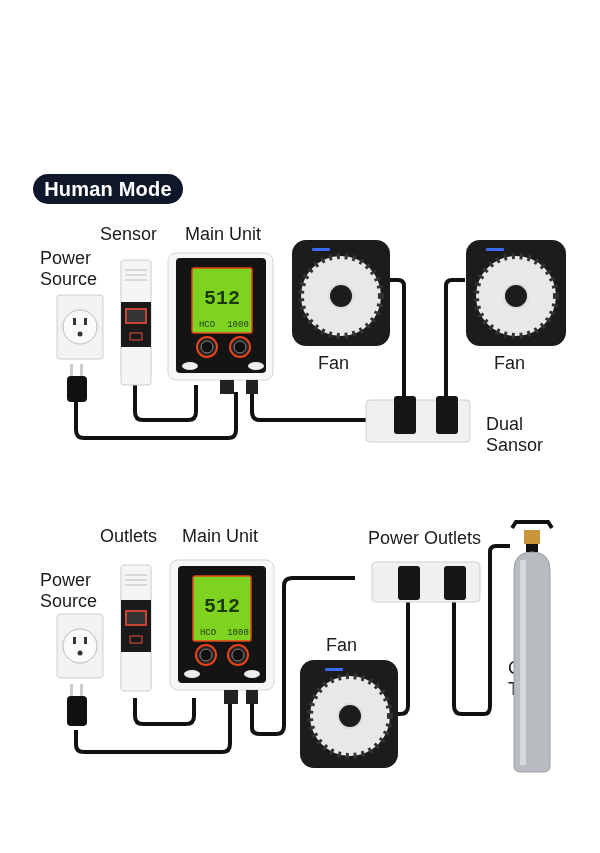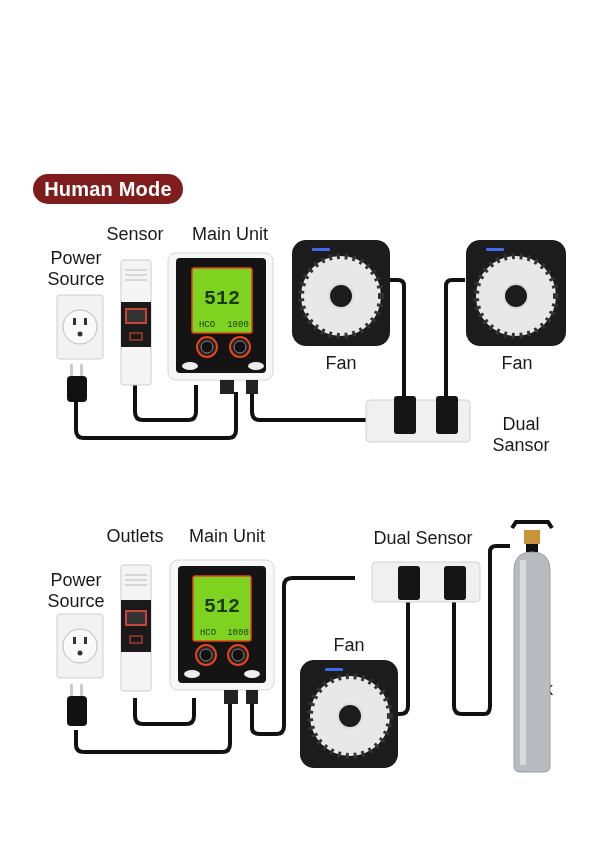--- a/index.html
+++ b/index.html
@@ -1,19 +1,19 @@
 <!DOCTYPE html>
 <html><head>
 <meta charset="utf-8">
 <style>
   html,body{margin:0;padding:0;background:#ffffff;}
   body{width:600px;height:853px;position:relative;overflow:hidden;font-family:"Liberation Sans",sans-serif;color:#1a1a1a;}
   .abs{position:absolute;}
-  .badge{left:33px;top:174px;width:150px;height:30px;border-radius:15px;background:#7f1d1d;color:#fff;font-weight:bold;font-size:20px;line-height:30px;text-align:center;letter-spacing:0.2px;}
-  .lbl{position:absolute;font-size:18px;line-height:21px;color:#1a1a1a;text-align:center;white-space:nowrap;}
+  .badge{left:33px;top:174px;width:150px;height:30px;border-radius:15px;background:#0f172a;color:#fff;font-weight:bold;font-size:20px;line-height:30px;text-align:center;letter-spacing:0.2px;}
+  .lbl{position:absolute;font-size:18px;line-height:21px;color:#1a1a1a;white-space:nowrap;}
   svg{position:absolute;left:0;top:0;}
 </style>
 </head>
 <body>
 
 <div class="abs badge">Human Mode</div>
 
 <div>
   <div class="lbl" style="left:40px;top:248px;width:72px;">
     <div>Power</div>
@@ -103,21 +103,21 @@
   </svg>
 </div>
 
 <div>
   <div class="lbl" style="left:40px;top:570px;width:72px;">
     <div>Power</div>
     <div>Source</div>
   </div>
   <div class="lbl" style="left:100px;top:526px;width:70px;">Outlets</div>
   <div class="lbl" style="left:182px;top:526px;width:90px;">Main Unit</div>
-  <div class="lbl" style="left:368px;top:528px;width:110px;">Dual Sensor</div>
+  <div class="lbl" style="left:368px;top:528px;width:110px;">Power Outlets</div>
   <div class="lbl" style="left:326px;top:635px;width:46px;">Fan</div>
   <div class="lbl" style="left:508px;top:658px;width:52px;">
     <div>C0²</div>
     <div>Tank</div>
   </div>
 
   <svg width="600" height="853">
     <g fill="none" stroke="#111" stroke-width="4" stroke-linejoin="round">
       <path d="M76 730 L76 745 Q76 752 84 752 L222 752 Q230 752 230 744 L230 700"></path>
       <path d="M135 698 L135 716 Q135 724 143 724 L186 724 Q194 724 194 716 L194 698"></path>

